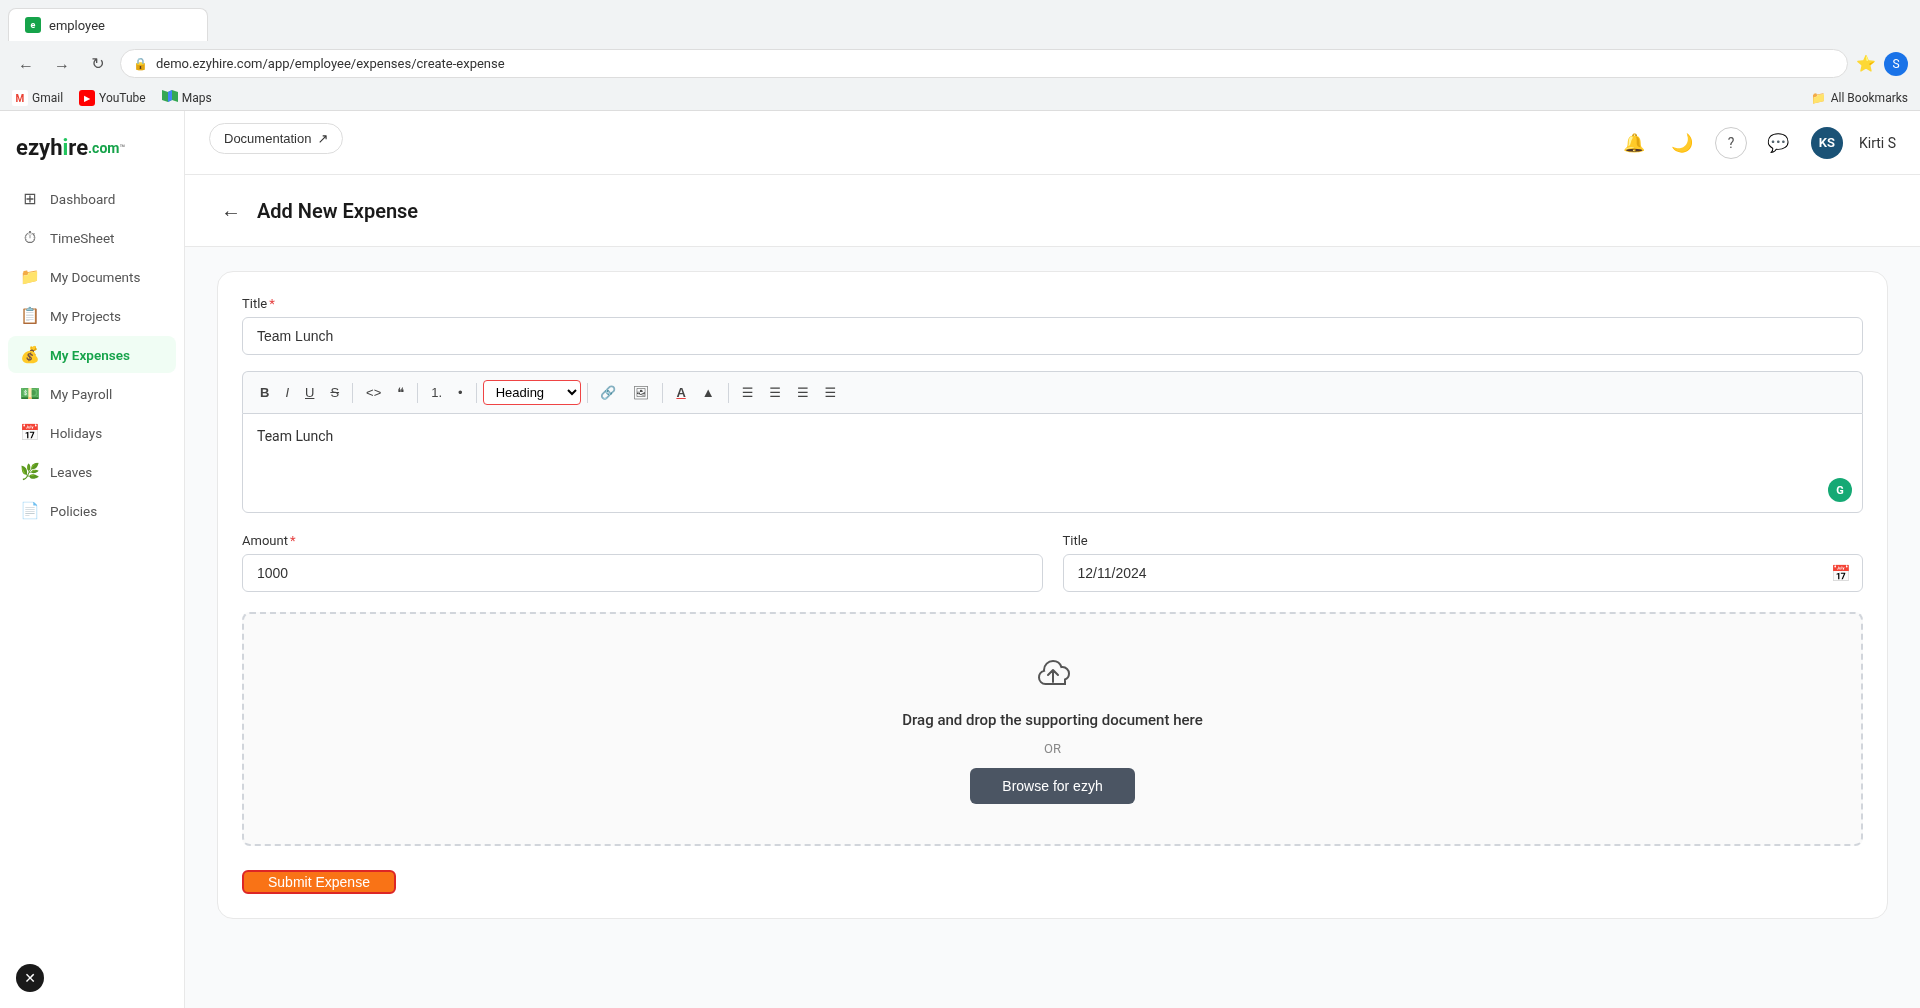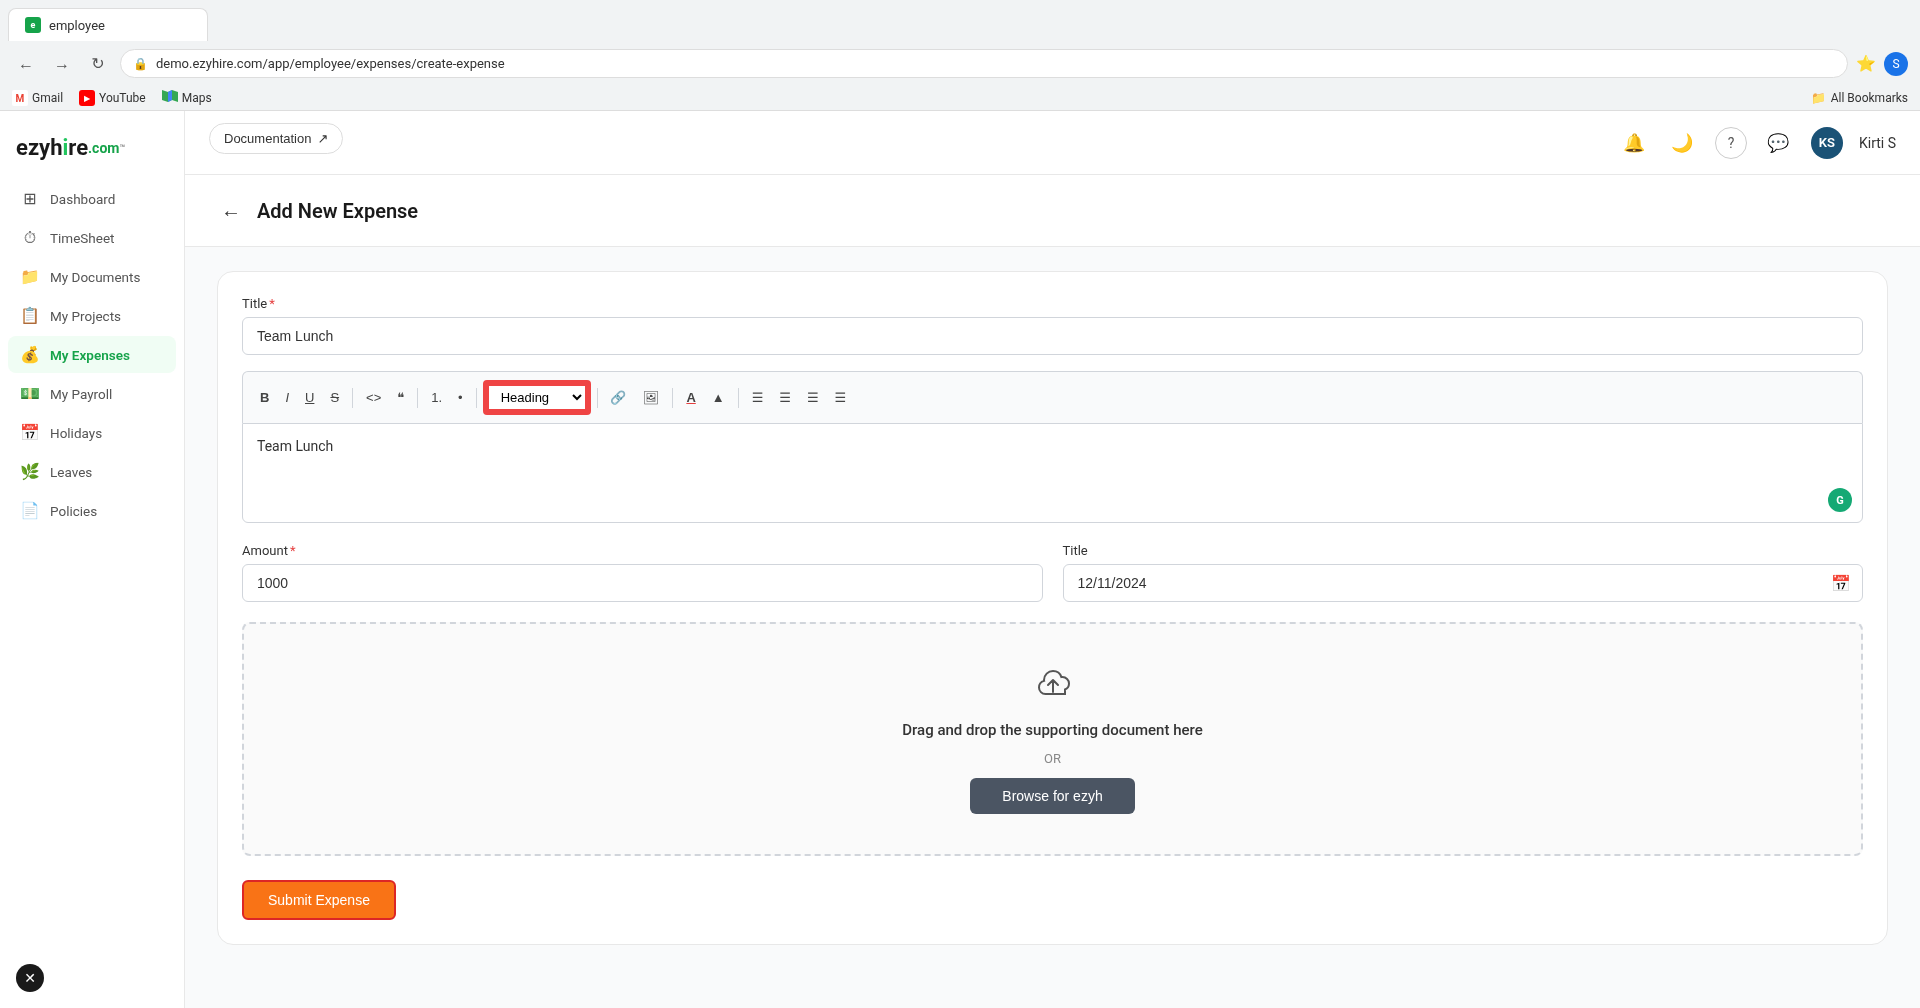--- a/index.html
+++ b/index.html
@@ -55,39 +55,39 @@
 
     
     .field-label { font-size: 13px; color: #333; margin-bottom: 6px; }
     .field-label .required { color: #e53e3e; margin-left: 2px; }
     .form-input { width: 100%; padding: 10px 14px; border: 1px solid #d1d5db; border-radius: 6px; font-size: 14px; color: #333; outline: none; }
 
     
     .rte-toolbar { display: flex; align-items: center; gap: 2px; padding: 8px 10px; border: 1px solid #d1d5db; border-bottom: none; border-radius: 6px 6px 0 0; background: #f9fafb; flex-wrap: wrap; }
     .rte-btn { padding: 4px 7px; border: none; background: transparent; cursor: pointer; border-radius: 4px; font-size: 13px; color: #444; display: flex; align-items: center; }
     .rte-separator { width: 1px; height: 20px; background: #d1d5db; margin: 0 4px; }
-    .rte-heading-select { padding: 3px 8px; border: 6px solid #ef4444; border-radius: 4px; font-size: 13px; background: #fff; cursor: pointer; }
+    .rte-heading-select { padding: 3px 8px; border: 1px solid #ef4444; border-radius: 4px; font-size: 13px; background: #fff; cursor: pointer; }
     .rte-content { border: 1px solid #d1d5db; border-radius: 0 0 6px 6px; padding: 14px; min-height: 100px; background: #fff; position: relative; }
     .rte-text { font-size: 14px; color: #333; }
     .rte-grammarly { position: absolute; bottom: 10px; right: 10px; width: 24px; height: 24px; background: #15a974; border-radius: 50%; display: flex; align-items: center; justify-content: center; }
 
     
     .form-row { display: grid; grid-template-columns: 1fr 1fr; gap: 20px; margin-top: 20px; }
     .date-input-wrapper { position: relative; }
     .date-input-wrapper .cal-icon { position: absolute; right: 12px; top: 50%; transform: translateY(-50%); color: #555; font-size: 16px; cursor: pointer; }
 
     
     .upload-area { margin-top: 20px; border: 2px dashed #d1d5db; border-radius: 8px; padding: 40px 20px; display: flex; flex-direction: column; align-items: center; gap: 12px; background: #fafafa; }
     .upload-text { font-size: 15px; font-weight: 500; color: #333; }
     .upload-or { font-size: 13px; color: #888; }
     .browse-btn { padding: 10px 32px; background: #4b5563; color: #fff; border: none; border-radius: 6px; font-size: 14px; cursor: pointer; }
 
     
     .form-footer { margin-top: 24px; }
-    .submit-btn { padding: 10px 24px; background: #f97316; color: #fff; border: 2px solid #dc2626; border-radius: 6px; font-size: 14px; font-weight: 500; cursor: pointer; }
+    .submit-btn { padding: 2px 24px; background: #f97316; color: #fff; border: 2px solid #dc2626; border-radius: 6px; font-size: 14px; font-weight: 500; cursor: pointer; }
 
     
     .bottom-notif { position: fixed; bottom: 16px; left: 16px; background: #1a1a1a; color: #fff; border-radius: 50%; width: 28px; height: 28px; display: flex; align-items: center; justify-content: center; cursor: pointer; font-size: 14px; }
 
     
     .rte-btn.bold { font-weight: bold; }
     .rte-btn.italic { font-style: italic; }
     .rte-btn.underline { text-decoration: underline; }
     .rte-btn.strike { text-decoration: line-through; }
   </style>

